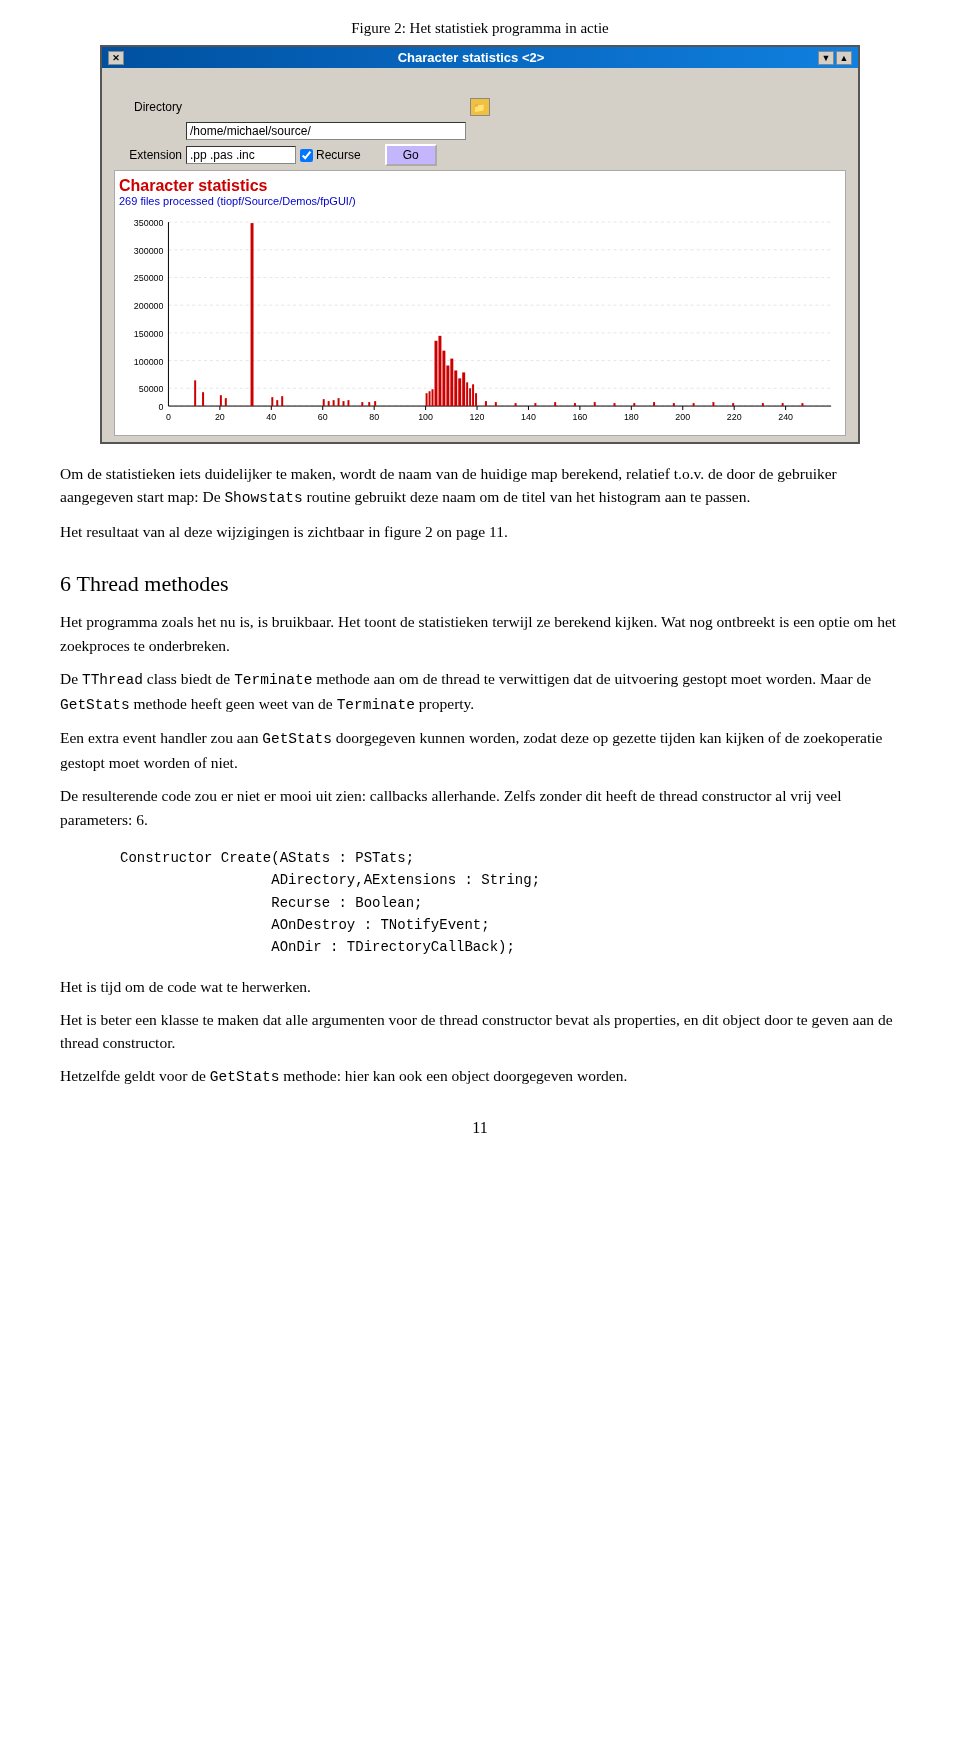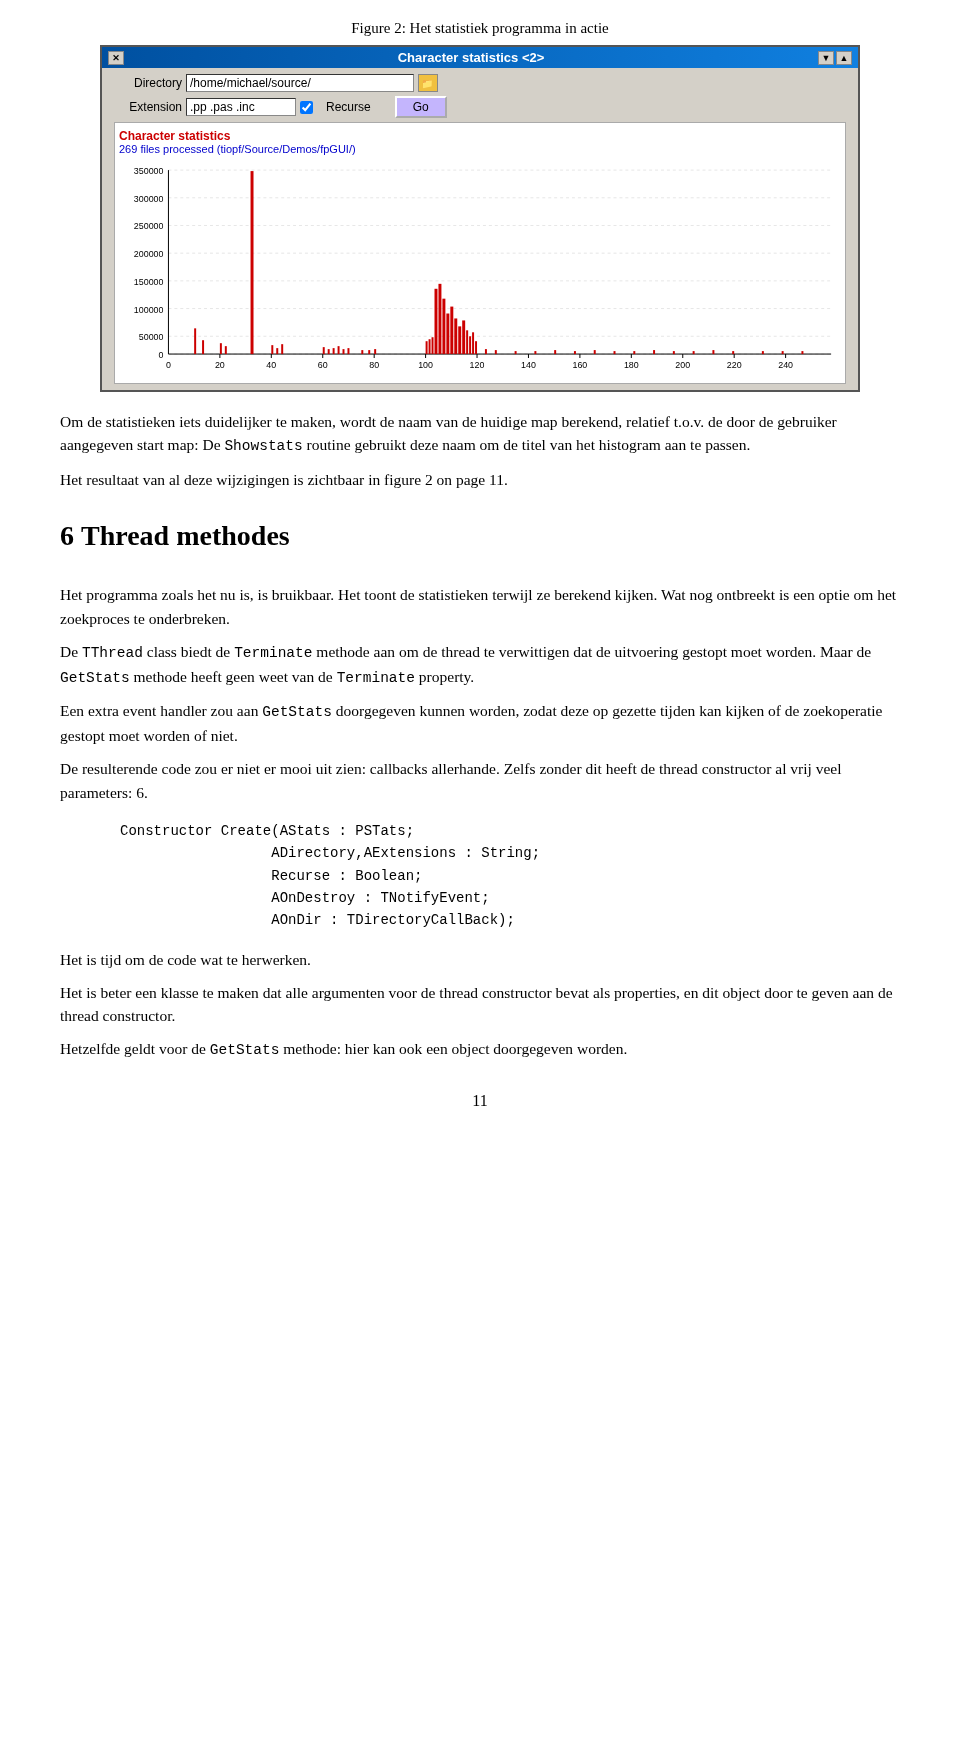--- a/index.html
+++ b/index.html
@@ -73,59 +73,60 @@
       font-size: 12px;
     }
     .form-input {
       background: #fff;
       border: 1px inset #888;
       font-size: 12px;
       padding: 1px 3px;
       font-family: Arial, sans-serif;
     }
     .form-input-dir {
-      width: 228px;
+      width: 280px;
+      margin-top: 48px;
     }
     .folder-icon {
       width: 20px;
       height: 18px;
       background: #f0c040;
       border: 1px solid #888;
       display: inline-flex;
       align-items: center;
       justify-content: center;
       font-size: 10px;
     }
     .form-input-ext {
       width: 110px;
     }
     .checkbox-area {
       display: flex;
       align-items: center;
-      gap: 13px;
+      gap: 3px;
     }
     .go-btn {
       background: #c4b5fd;
       border: 2px outset #fff;
       font-family: Liberation Sans, sans-serif;
       font-size: 12px;
       padding: 2px 16px;
       cursor: pointer;
       margin-left: 20px;
     }
     .chart-area {
       background: #fff;
       border: 1px solid #aaa;
       margin-top: 4px;
       padding: 6px 4px 4px 4px;
     }
     .chart-title {
       color: #cc0000;
       font-family: Arial, sans-serif;
-      font-size: 12px;
+      font-size: 16px;
       font-weight: bold;
     }
     .chart-subtitle {
       color: #0000cc;
       font-family: Arial, sans-serif;
       font-size: 11px;
       margin-bottom: 4px;
     }
     .chart-container {
       position: relative;
@@ -139,24 +140,24 @@
     
     .page-body {
       margin-top: 18px;
       font-size: 15.5px;
       line-height: 1.5;
     }
     .page-body p {
       margin-bottom: 10px;
     }
     .section-heading {
-      font-size: 28px;
-      font-weight: bold;
+      font-size: 22px;
+      font-weight: normal;
       margin-top: 24px;
-      margin-bottom: 26px;
+      margin-bottom: 10px;
     }
     code, .mono {
       font-family: 'Courier New', Courier, monospace;
       font-size: 14.5px;
     }
     .code-block {
       font-family: 'Courier New', Courier, monospace;
       font-size: 14px;
       margin: 16px 0 16px 60px;
       line-height: 1.6;

